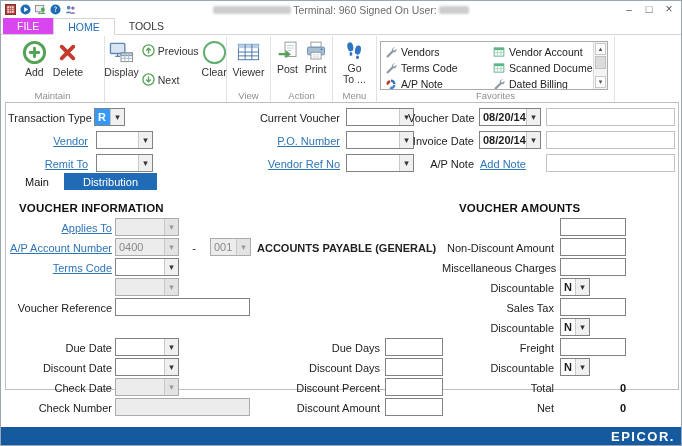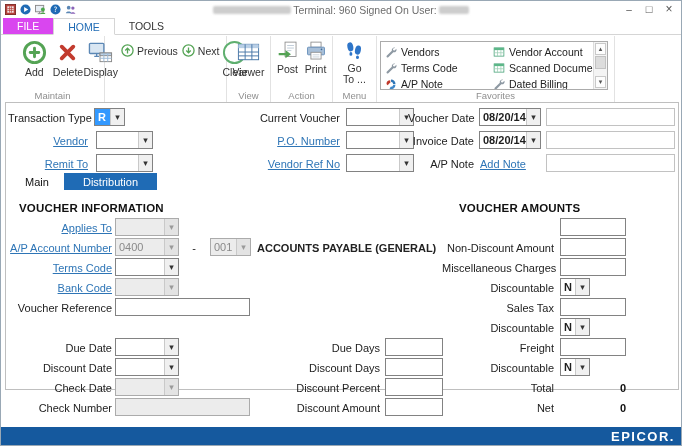--- a/index.html
+++ b/index.html
@@ -24,21 +24,21 @@
   .rtab.file{background:#d946ef;color:#fff}
   .rtab.active{background:#fff;color:#1F6BB5;border:1px solid #d5d5d5;border-bottom:1px solid #fff;margin-bottom:-1px}
 
   
   .ribbon{position:absolute;left:0;top:35px;right:0;height:66px;background:#fff;display:flex;align-items:stretch}
   .rgroup{position:relative;border-right:1px solid #e2e2e2;display:flex;align-items:flex-start;justify-content:center;padding:4px 3px 13px 3px}
   .glabel{position:absolute;bottom:1px;left:0;right:0;text-align:center;font-size:9.5px;color:#8f8f8f}
   .rbtn{display:flex;flex-direction:column;align-items:center;gap:1px;font-size:10.5px;color:#333;padding:0 3px;cursor:default}
   .rbtn svg{width:25px;height:25px;display:block}
   .rbtn.sm svg{width:22px;height:22px}
-  .pn-stack{display:flex;gap:4px;padding-top:4px}
+  .pn-stack{display:flex;flex-direction:column;gap:16px;padding-top:4px}
   .pn-row{display:flex;align-items:center;gap:3px;font-size:10.5px;color:#333}
   .pn-row svg{width:13px;height:13px;display:block}
   .goto-lines{display:flex;flex-direction:column;align-items:center;line-height:11px}
 
   .fav-wrap{position:relative;width:232px;padding-top:1px}
   .fav-box{position:relative;width:228px;height:49px;border:1px solid #ababab;background:#fff;overflow:hidden}
   .fav-item{position:absolute;display:flex;align-items:center;gap:4px;font-size:10.5px;color:#222;height:14px;white-space:nowrap}
   .fav-item svg{width:12px;height:12px;display:block;flex:none}
   .fav-scroll{position:absolute;right:0;top:0;bottom:0;width:14px;background:#f4f4f4;border-left:1px solid #dcdcdc}
   .sb-btn{position:absolute;left:1px;right:1px;height:12px;background:#fdfdfd;border:1px solid #c9c9c9;display:flex;align-items:center;justify-content:center;font-size:7px;color:#555}
@@ -366,21 +366,20 @@
         <span class="cbtn"></span>
     </div>
     <div class="lbl la b" style="left:251px;top:136px;width:200px">ACCOUNTS PAYABLE (GENERAL)</div>
 
     <div class="lbl link" style="left:2px;top:156px;width:104px">Terms Code</div>
     <div class="combo" style="left:109px;top:155px;width:64px">
       <span class="val"></span>
         <span class="cbtn"></span>
     </div>
 
-    <div class="lbl link" style="left:2px;top:176px;width:104px">Bank Code</div>
     <div class="combo dis" style="left:109px;top:175px;width:64px">
       <span class="val"></span>
         <span class="cbtn"></span>
     </div>
 
     <div class="lbl" style="left:2px;top:196px;width:104px">Voucher Reference</div>
     <div class="tinput" style="left:109px;top:195px;width:135px"></div>
 
     <div class="lbl" style="left:2px;top:236px;width:104px">Due Date</div>
     <div class="combo" style="left:109px;top:235px;width:64px">

